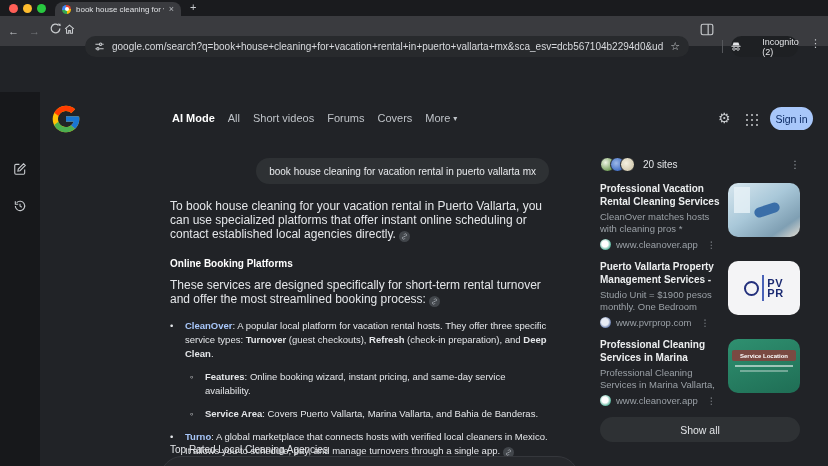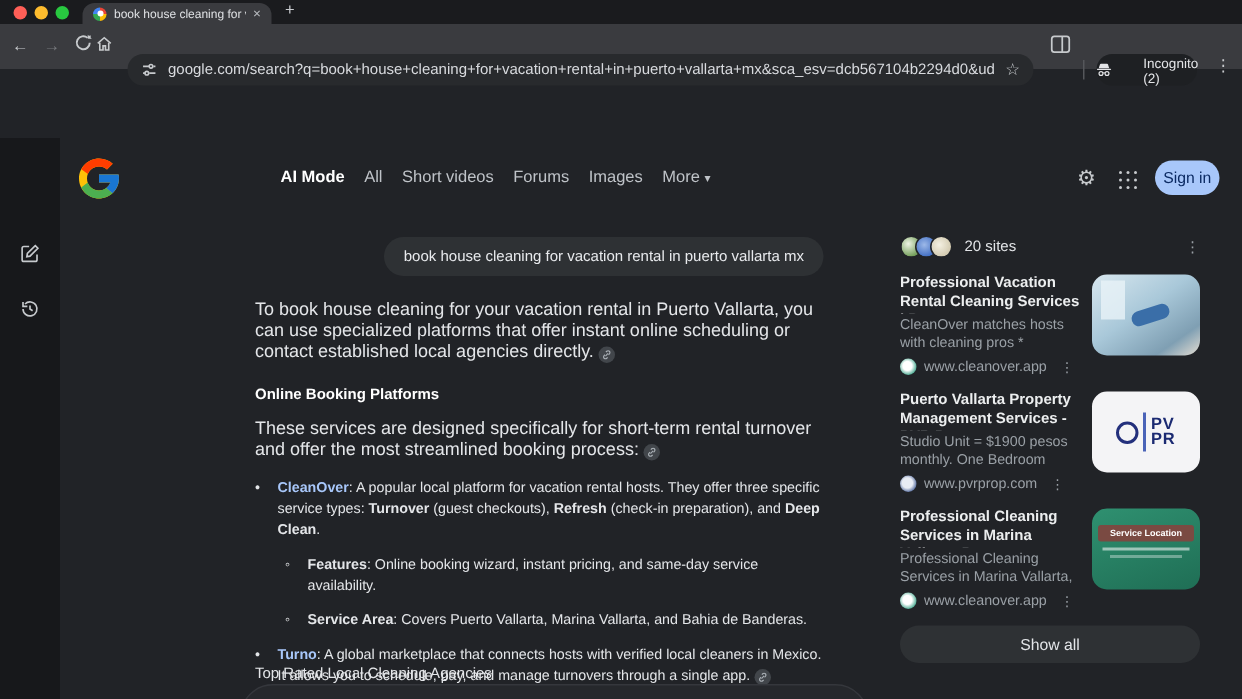--- a/index.html
+++ b/index.html
@@ -36,21 +36,21 @@
     border-radius:11px; display:flex; align-items:center; justify-content:center; gap:20px; }
   .incog-label { font-size:9px; color:#e3e4e7; }
   .menu-dots { position:absolute; left:810px; top:21px; font-size:11px; color:#c7cacd; }
 
   
   .page { position:absolute; top:46px; left:0; right:0; bottom:0; background:#212327; }
   .siderail { position:absolute; left:0; top:46px; width:40px; bottom:0; background:#17181b; z-index:5; }
   .rail-ic { position:absolute; left:13px; }
 
   .g-logo { position:absolute; left:50px; top:57px; width:32px; height:32px; }
-  .gnav { position:absolute; left:172px; top:66px; display:flex; align-items:center; gap:13px; font-size:11px; color:#bfc3c8;margin-left:15px; }
+  .gnav { position:absolute; left:172px; top:66px; display:flex; align-items:center; gap:13px; font-size:11px; color:#bfc3c8; }
   .gnav .active { color:#fff; font-weight:bold; }
   .gnav-item { display:flex; align-items:center; gap:3px; }
   .hdr-ic { position:absolute; top:65px; }
   .gear { left:718px; font-size:14px; color:#c7cacd; line-height:15px; }
   .grid-ic { left:746px; top:68px; width:13px; height:13px; }
   .grid-ic i { position:absolute; width:2.4px; height:2.4px; border-radius:50%; background:#c7cacd; }
   .signin { position:absolute; left:770px; top:61px; width:43px; height:23px; background:#a8c7fa;
     border-radius:12px; display:flex; align-items:center; justify-content:center;
     font-size:10.5px; font-weight:normal; color:#0b2a63; }
 
@@ -208,21 +208,21 @@
       <path fill="#4CAF50" d="M24 44c5.2 0 9.9-2 13.4-5.2l-6.2-5.2C29.2 35.1 26.7 36 24 36c-5.2 0-9.6-3.3-11.3-8l-6.5 5C9.5 39.6 16.2 44 24 44z"></path>
       <path fill="#1976D2" d="M43.6 20.1H42V20H24v8h11.3c-.8 2.2-2.2 4.1-4.1 5.5l6.2 5.2C36.9 39.2 44 34 44 24c0-1.3-.1-2.7-.4-3.9z"></path>
     </svg>
   </span>
 
   <div class="gnav">
     <span class="gnav-item active">AI Mode</span>
     <span class="gnav-item">All</span>
     <span class="gnav-item">Short videos</span>
     <span class="gnav-item">Forums</span>
-    <span class="gnav-item">Images</span>
+    <span class="gnav-item">Covers</span>
     <span class="gnav-item">
       <span>More</span>
       <span style="font-size:8px;">▾</span>
     </span>
   </div>
 
   <span class="hdr-ic gear">⚙</span>
   <span class="hdr-ic grid-ic">
     <i style="left:0;top:0;"></i>
       <i style="left:5px;top:0;"></i>

